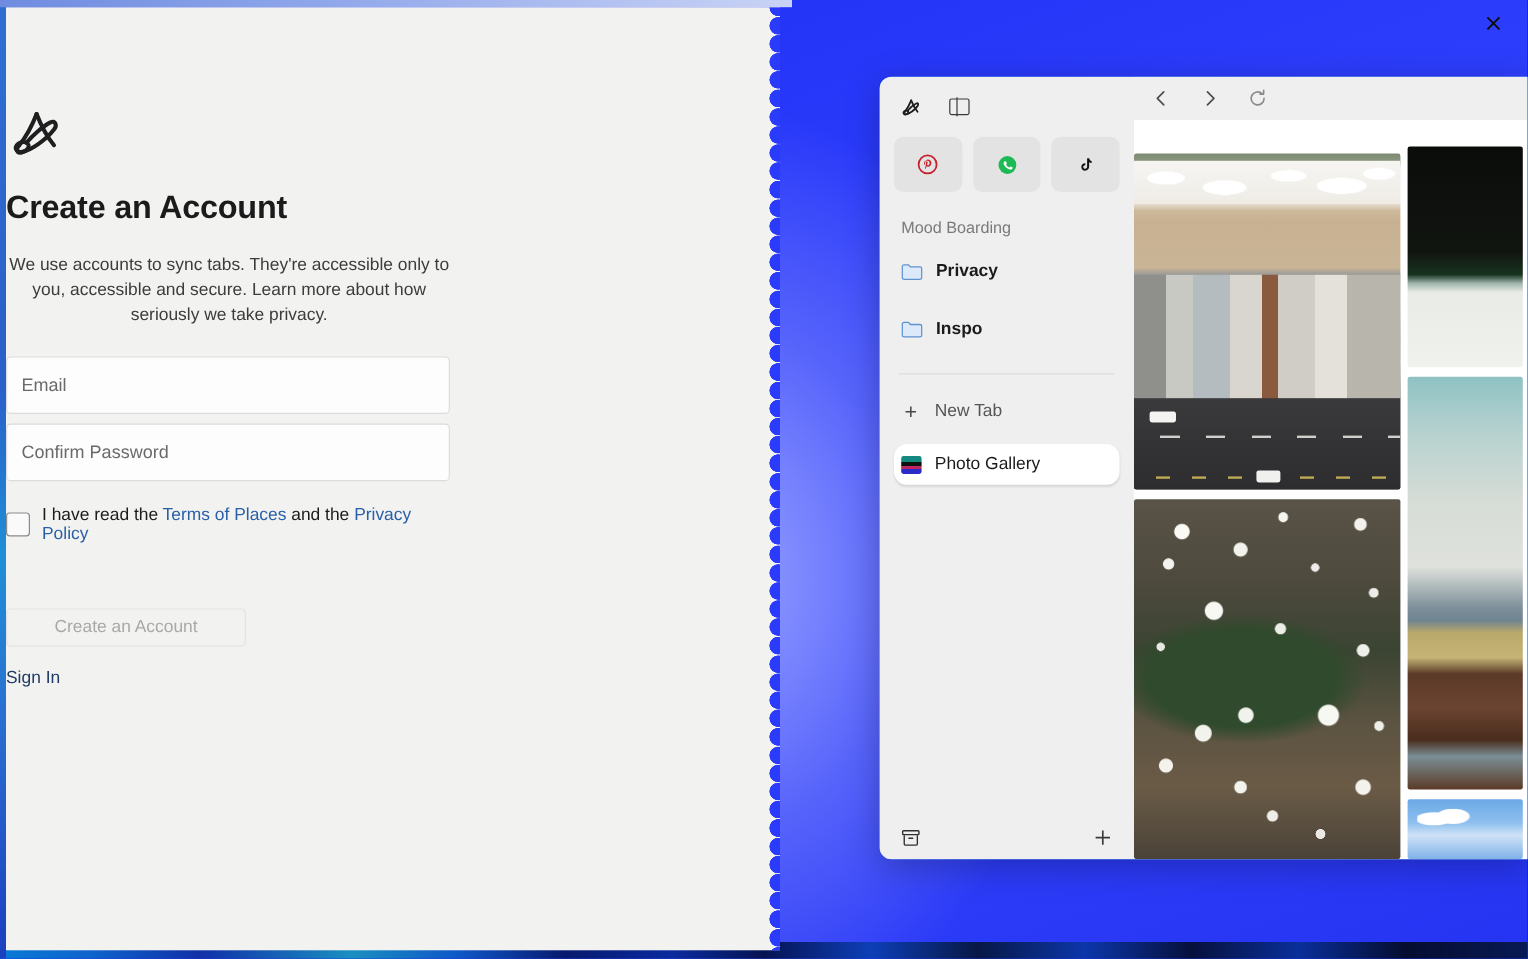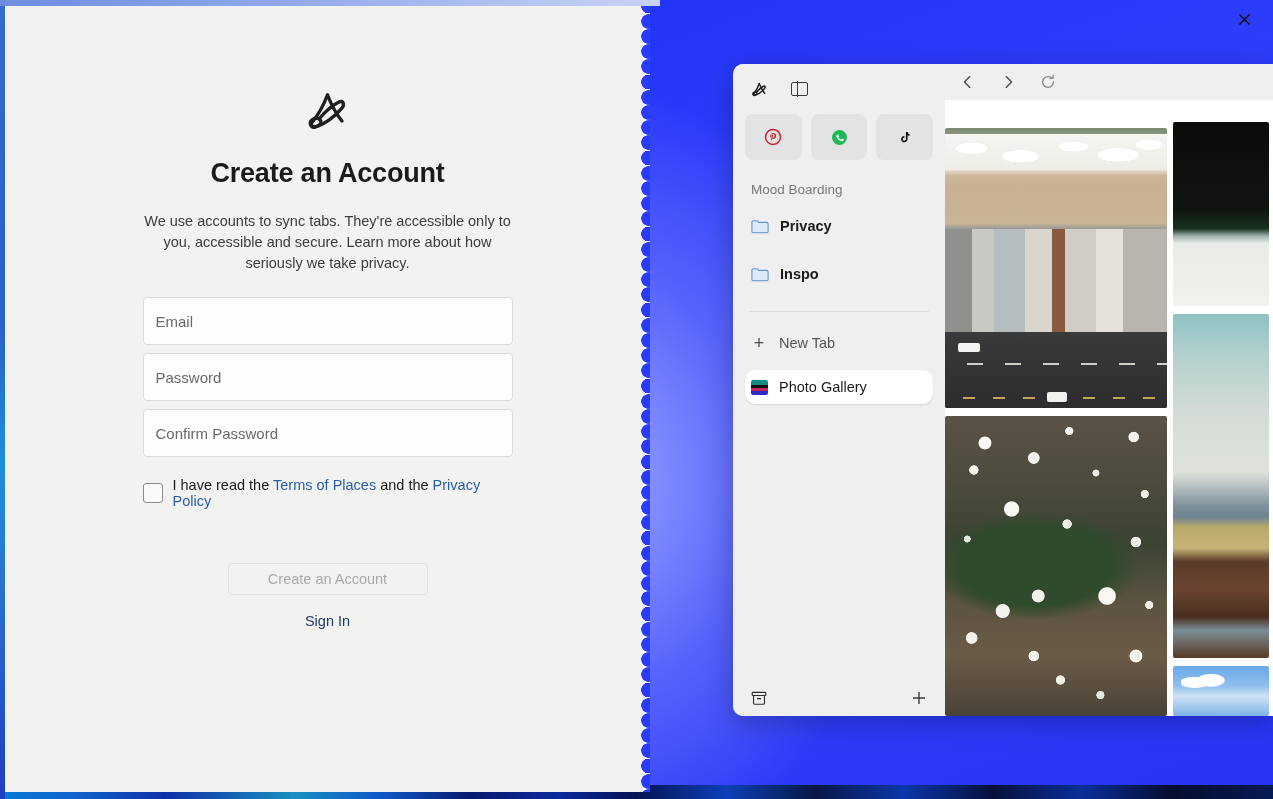--- a/index.html
+++ b/index.html
@@ -58,21 +58,21 @@
     background: linear-gradient(180deg,#2f6fd0 0%, #2a5fc8 40%, #1f8fd8 58%, #2a6fd0 75%, #1b3fc0 100%);
   }
   .edge-strip-top {
     position: absolute; left: 0; top: 0; width: 660px; height: 6px;
     background: linear-gradient(90deg,#6f8ce0,#8fa6ea 40%, #c9d3f5 100%);
   }
 
   
   .signup {
     position: absolute; left: 0; top: 0; width: 645px; height: 786px;
-    display: flex; flex-direction: column; align-items: center;
+    display: flex; flex-direction: column; 
   }
   .arc-logo { margin-top: 82px; width: 52px; height: 46px; }
   .signup h1 {
     margin-top: 24px;
     font-size: 27px; font-weight: bold; color: #1b1b1b; letter-spacing: -0.2px;
   }
   .signup .sub {
     margin-top: 22px;
     width: 372px; text-align: center;
     font-size: 14.5px; line-height: 1.45; color: #3c3c3c;
@@ -357,23 +357,20 @@
       <h1>Create an Account</h1>
       <div class="sub">We use accounts to sync tabs. They're accessible only to you, accessible and secure. Learn more about how seriously we take privacy.</div>
 
       <div class="fields">
 
 
         <div class="field">
           <input type="text" placeholder="Email" style="">
         </div>
 
-        <div class="field">
-          <input type="password" placeholder="Password" style="">
-        </div>
 
         <div class="field">
           <input type="password" placeholder="Confirm Password" style="">
         </div>
       </div>
 
       <div class="tos-row">
         <div class="checkbox"></div>
         <div>
           <span>I have read the </span><a href="#">Terms of Places</a><span> and the </span><a href="#">Privacy Policy</a>

